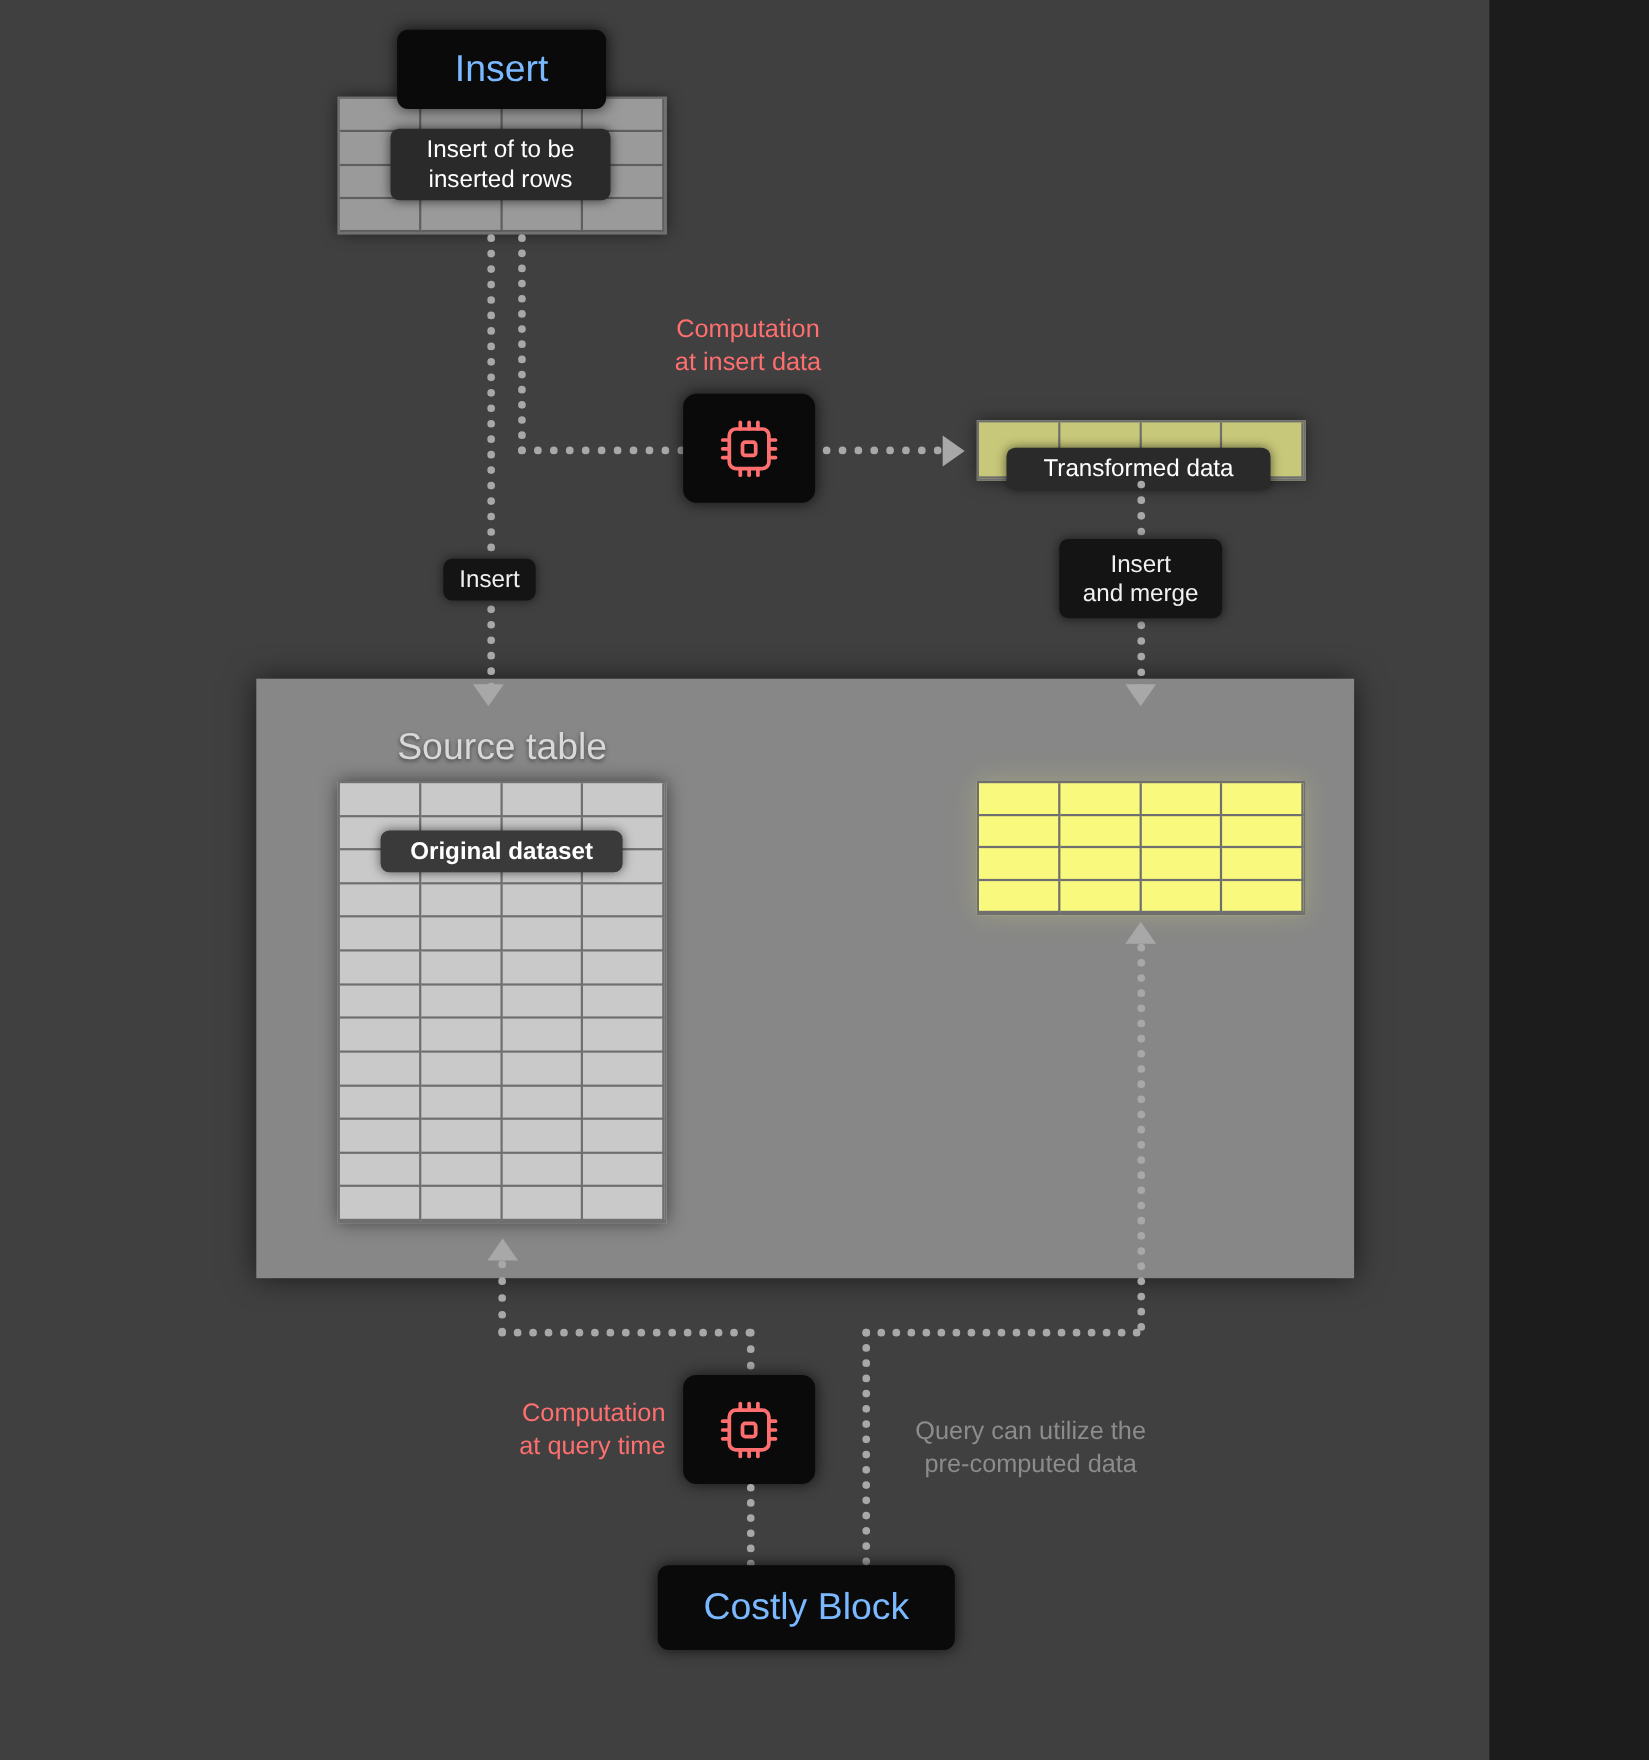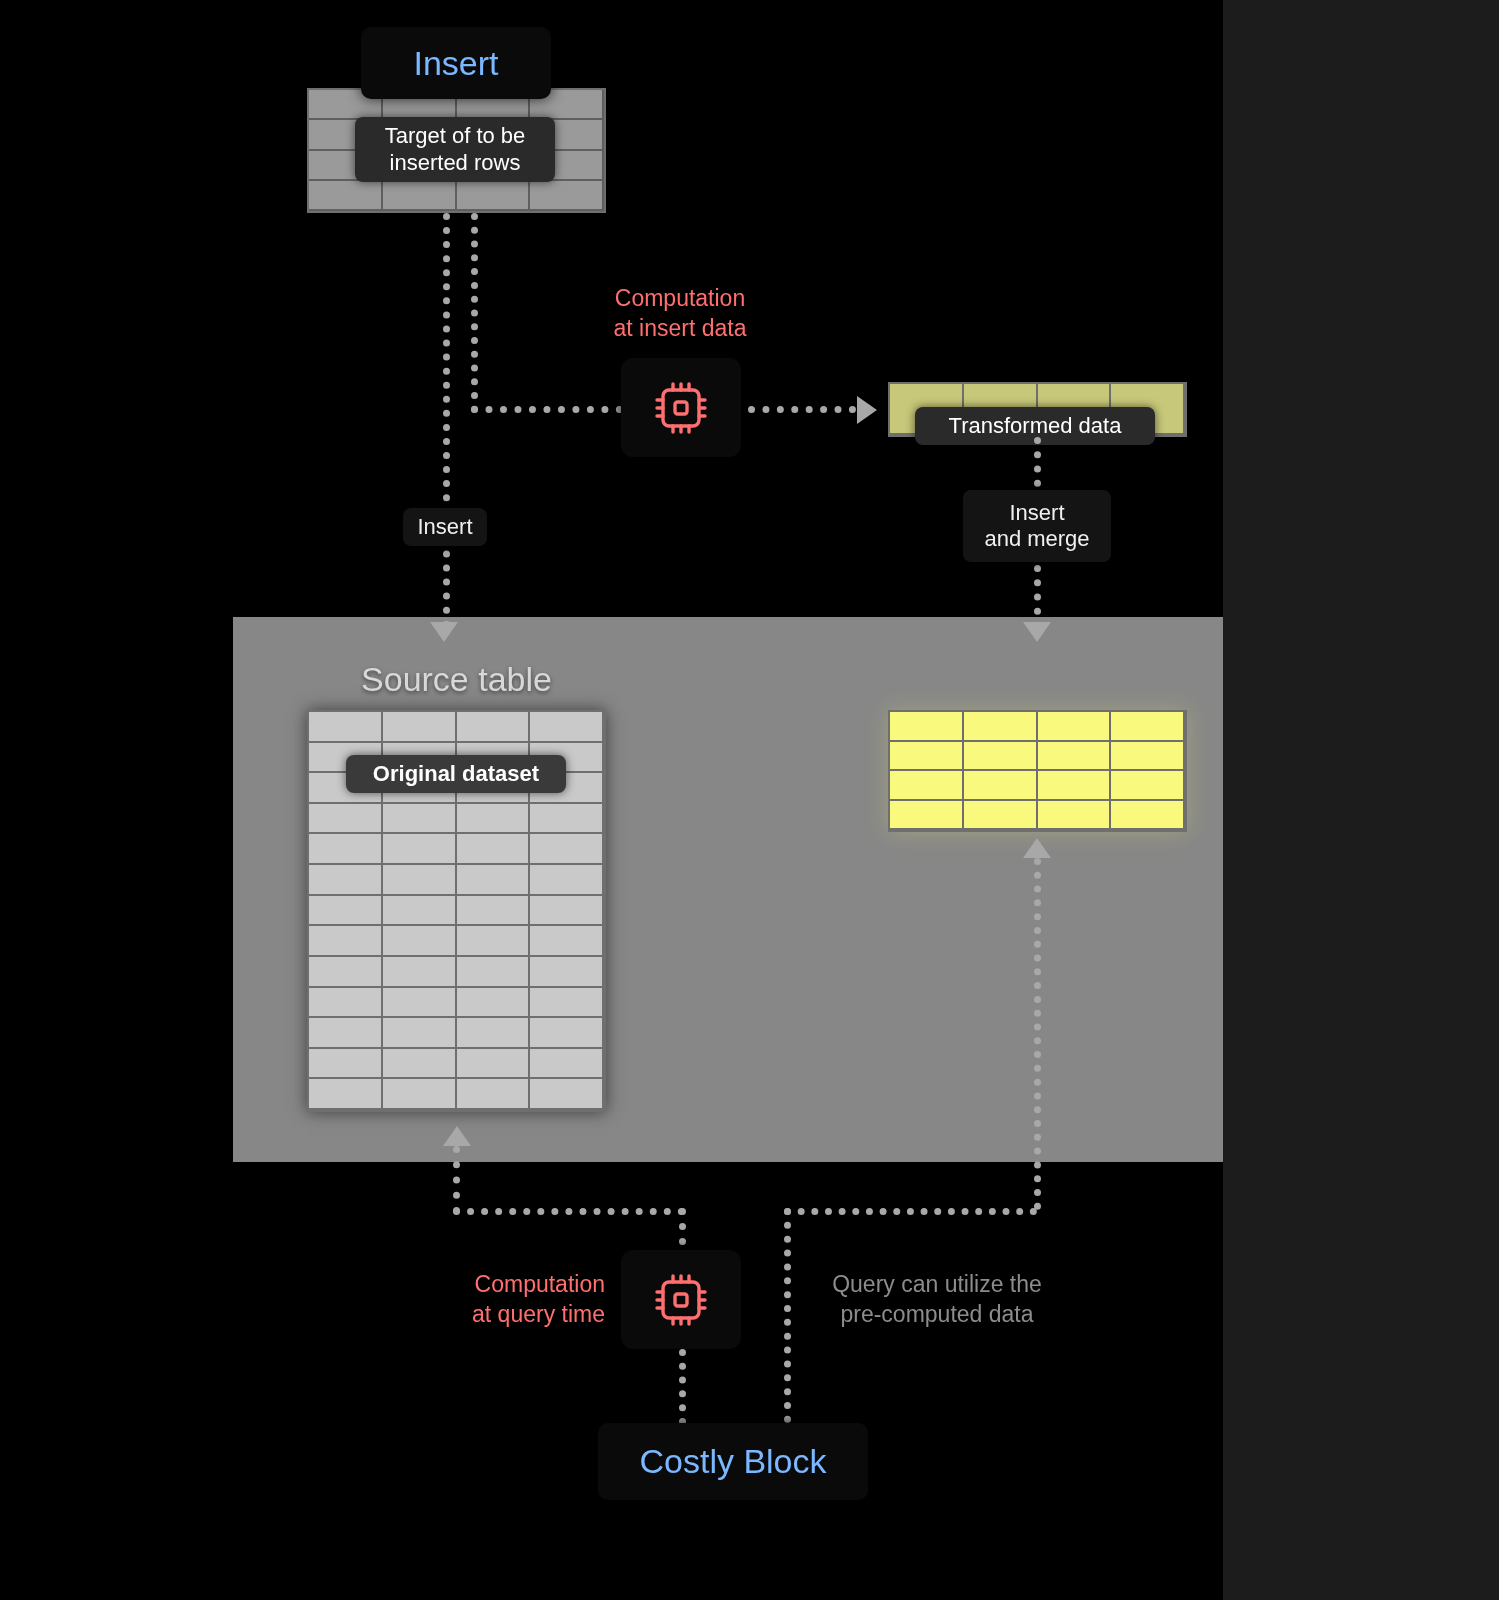--- a/index.html
+++ b/index.html
@@ -5,23 +5,23 @@
   html, body {
     margin: 0;
     padding: 0;
     background: #1c1c1c;
   }
   body {
     font-family: "Liberation Sans", sans-serif;
   }
   #stage {
     position: relative;
-    width: 1223px;
+    width: 1354px;
     height: 1600px;
-    background: #000000;
+    background: #404040;
     overflow: hidden;
   }
 
   
   .abs { position: absolute; }
 
   .dark-box {
     background: #0a0a0a;
     border-radius: 10px;
     display: flex;
@@ -54,20 +54,21 @@
     color: #ff6f6f;
     font-size: 23px;
     line-height: 1.3;
     text-align: center;
   }
   .grey-text {
     color: #8c8c8c;
     font-size: 23px;
     line-height: 1.3;
     text-align: center;
+    margin-top: 16px;
   }
   .table-title {
     color: #d8d8d8;
     font-size: 34px;
     text-align: center;
     text-shadow: 0 2px 4px rgba(0,0,0,0.5);
   }
 
   
   .grid {
@@ -183,21 +184,21 @@
       <div class="cell"></div>
       <div class="cell"></div>
       <div class="cell"></div>
     </div>
 
   <div class="abs dark-box" style="left:361px; top:27px; width:190px; height:72px;">
     <span class="blue-text">Insert</span>
   </div>
 
   <div class="abs label-chip" style="left:355px; top:117px; width:200px; height:65px; flex-direction:column;">
-    <span>Target of to be</span>
+    <span>Insert of to be</span>
     <span>inserted rows</span>
   </div>
 
   <div class="abs dot-v" style="left:443px; top:213px; height:415px;"></div>
   <div class="abs arrow-down" style="left:430px; top:622px;"></div>
 
   <div class="abs dot-v" style="left:471px; top:213px; height:200px;"></div>
   <div class="abs dot-h" style="left:471px; top:406px; width:152px;"></div>
 
   <div class="abs label-chip chip-dark" style="left:403px; top:508px; width:84px; height:38px;">

